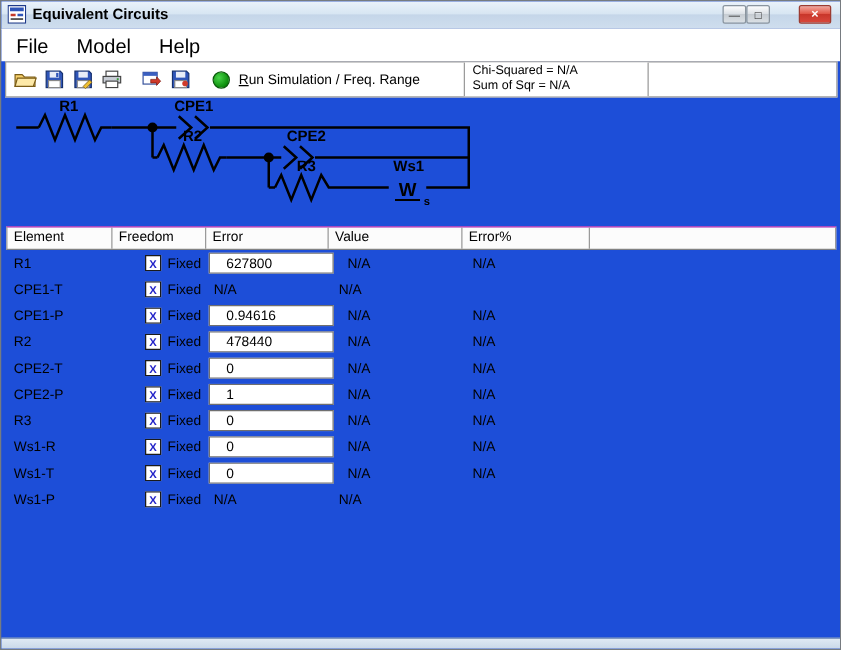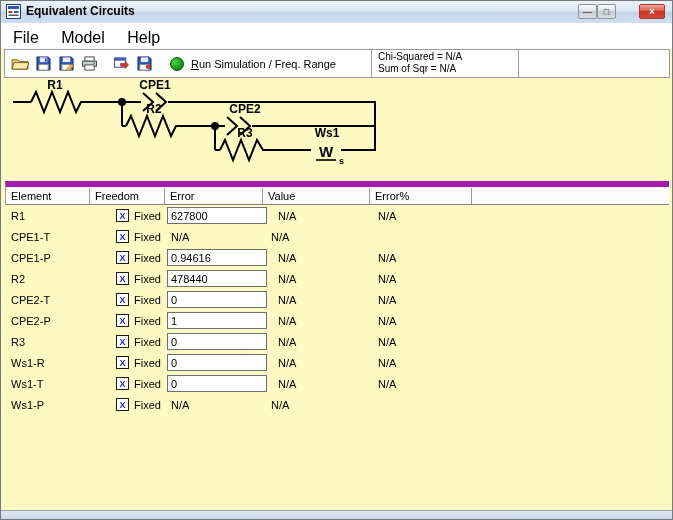--- a/index.html
+++ b/index.html
@@ -1,18 +1,18 @@
 <!DOCTYPE html>
 <html><head>
 <meta charset="utf-8">
 <style>
   html,body{margin:0;padding:0;background:#fff;}
   .window{
     position:relative;width:673px;height:520px;box-sizing:border-box;
-    border:1px solid #767b80;background:#fef9c3;overflow:hidden;
+    border:1px solid #767b80;background:#1d4ed8;overflow:hidden;
     font-family:"Liberation Sans",sans-serif;color:#000;
   }
   
   .titlebar{
     position:absolute;top:0;left:0;right:0;height:22px;
     background:linear-gradient(180deg,#eaf2fa 0%,#d8e6f3 45%,#c5d6e9 50%,#cfdeee 100%);
     border-bottom:1px solid #99a8ba;
   }
   .app-icon{position:absolute;left:5px;top:3px;width:15px;height:15px;display:block;}
   .title-text{position:absolute;left:25px;top:0;line-height:21px;font-size:12px;font-weight:bold;}
@@ -56,40 +56,40 @@
   .chi-line{font-size:10px;line-height:12px;white-space:nowrap;}
   
   .circuit{position:absolute;top:79px;left:4px;width:662px;height:100px;}
   .circuit svg{display:block;}
   .celabel{font-size:12px;font-weight:bold;fill:#000;text-anchor:middle;font-family:"Liberation Sans",sans-serif;}
   .wsym{fill:#000;font-family:"Liberation Sans",sans-serif;}
   
   .param-table{position:absolute;top:180px;left:4px;width:664px;font-size:11px;}
   .thead{
     display:flex;height:17px;line-height:16px;background:#fcfcfc;
-    border-top:6px solid #a21caf;border-bottom:1px solid #828282;border-left:1px solid #9a9a9a;align-items:center;
+    border-top:1px solid #a21caf;border-bottom:1px solid #828282;border-left:1px solid #9a9a9a;
   }
   .th{box-sizing:border-box;padding-left:5px;border-right:1px solid #9a9a9a;overflow:hidden;white-space:nowrap;}
   .th-element{width:84px;} .th-freedom{width:75px;} .th-value{width:107px;}
   .th-error{width:98px;} .th-errorpct{width:102px;} .th-fill{flex:1;}
   .prow{display:flex;height:21px;align-items:center;}
   .cell{box-sizing:border-box;overflow:hidden;white-space:nowrap;}
   .c-element{width:84px;padding-left:6px;}
   .c-freedom{width:75px;padding-left:27px;display:flex;align-items:center;gap:5px;}
   .c-value{width:107px;padding-left:3px;}
   .c-error{width:98px;padding-left:7px;}
   .c-errorpct{width:102px;padding-left:9px;}
   .chk{
     width:13px;height:13px;box-sizing:border-box;border:1px solid #1a1a1a;background:#fff;
     display:inline-flex;align-items:center;justify-content:center;flex:none;
     font-size:9px;font-weight:bold;color:#2424c8;
   }
   .vinput{
     width:100px;height:17px;box-sizing:border-box;border:1px solid #6f6f6f;background:#fff;
-    font-family:inherit;font-size:11px;padding:0 3px;color:#000;
+    font-family:inherit;font-size:11px;padding:0 13px;color:#000;
   }
   
   .bottom-frame{
     position:absolute;left:0;right:0;bottom:0;height:8px;
     background:linear-gradient(#dfe9f3,#c9d8e8);border-top:1px solid #93a5b8;
   }
 </style>
 </head>
 <body>
 

